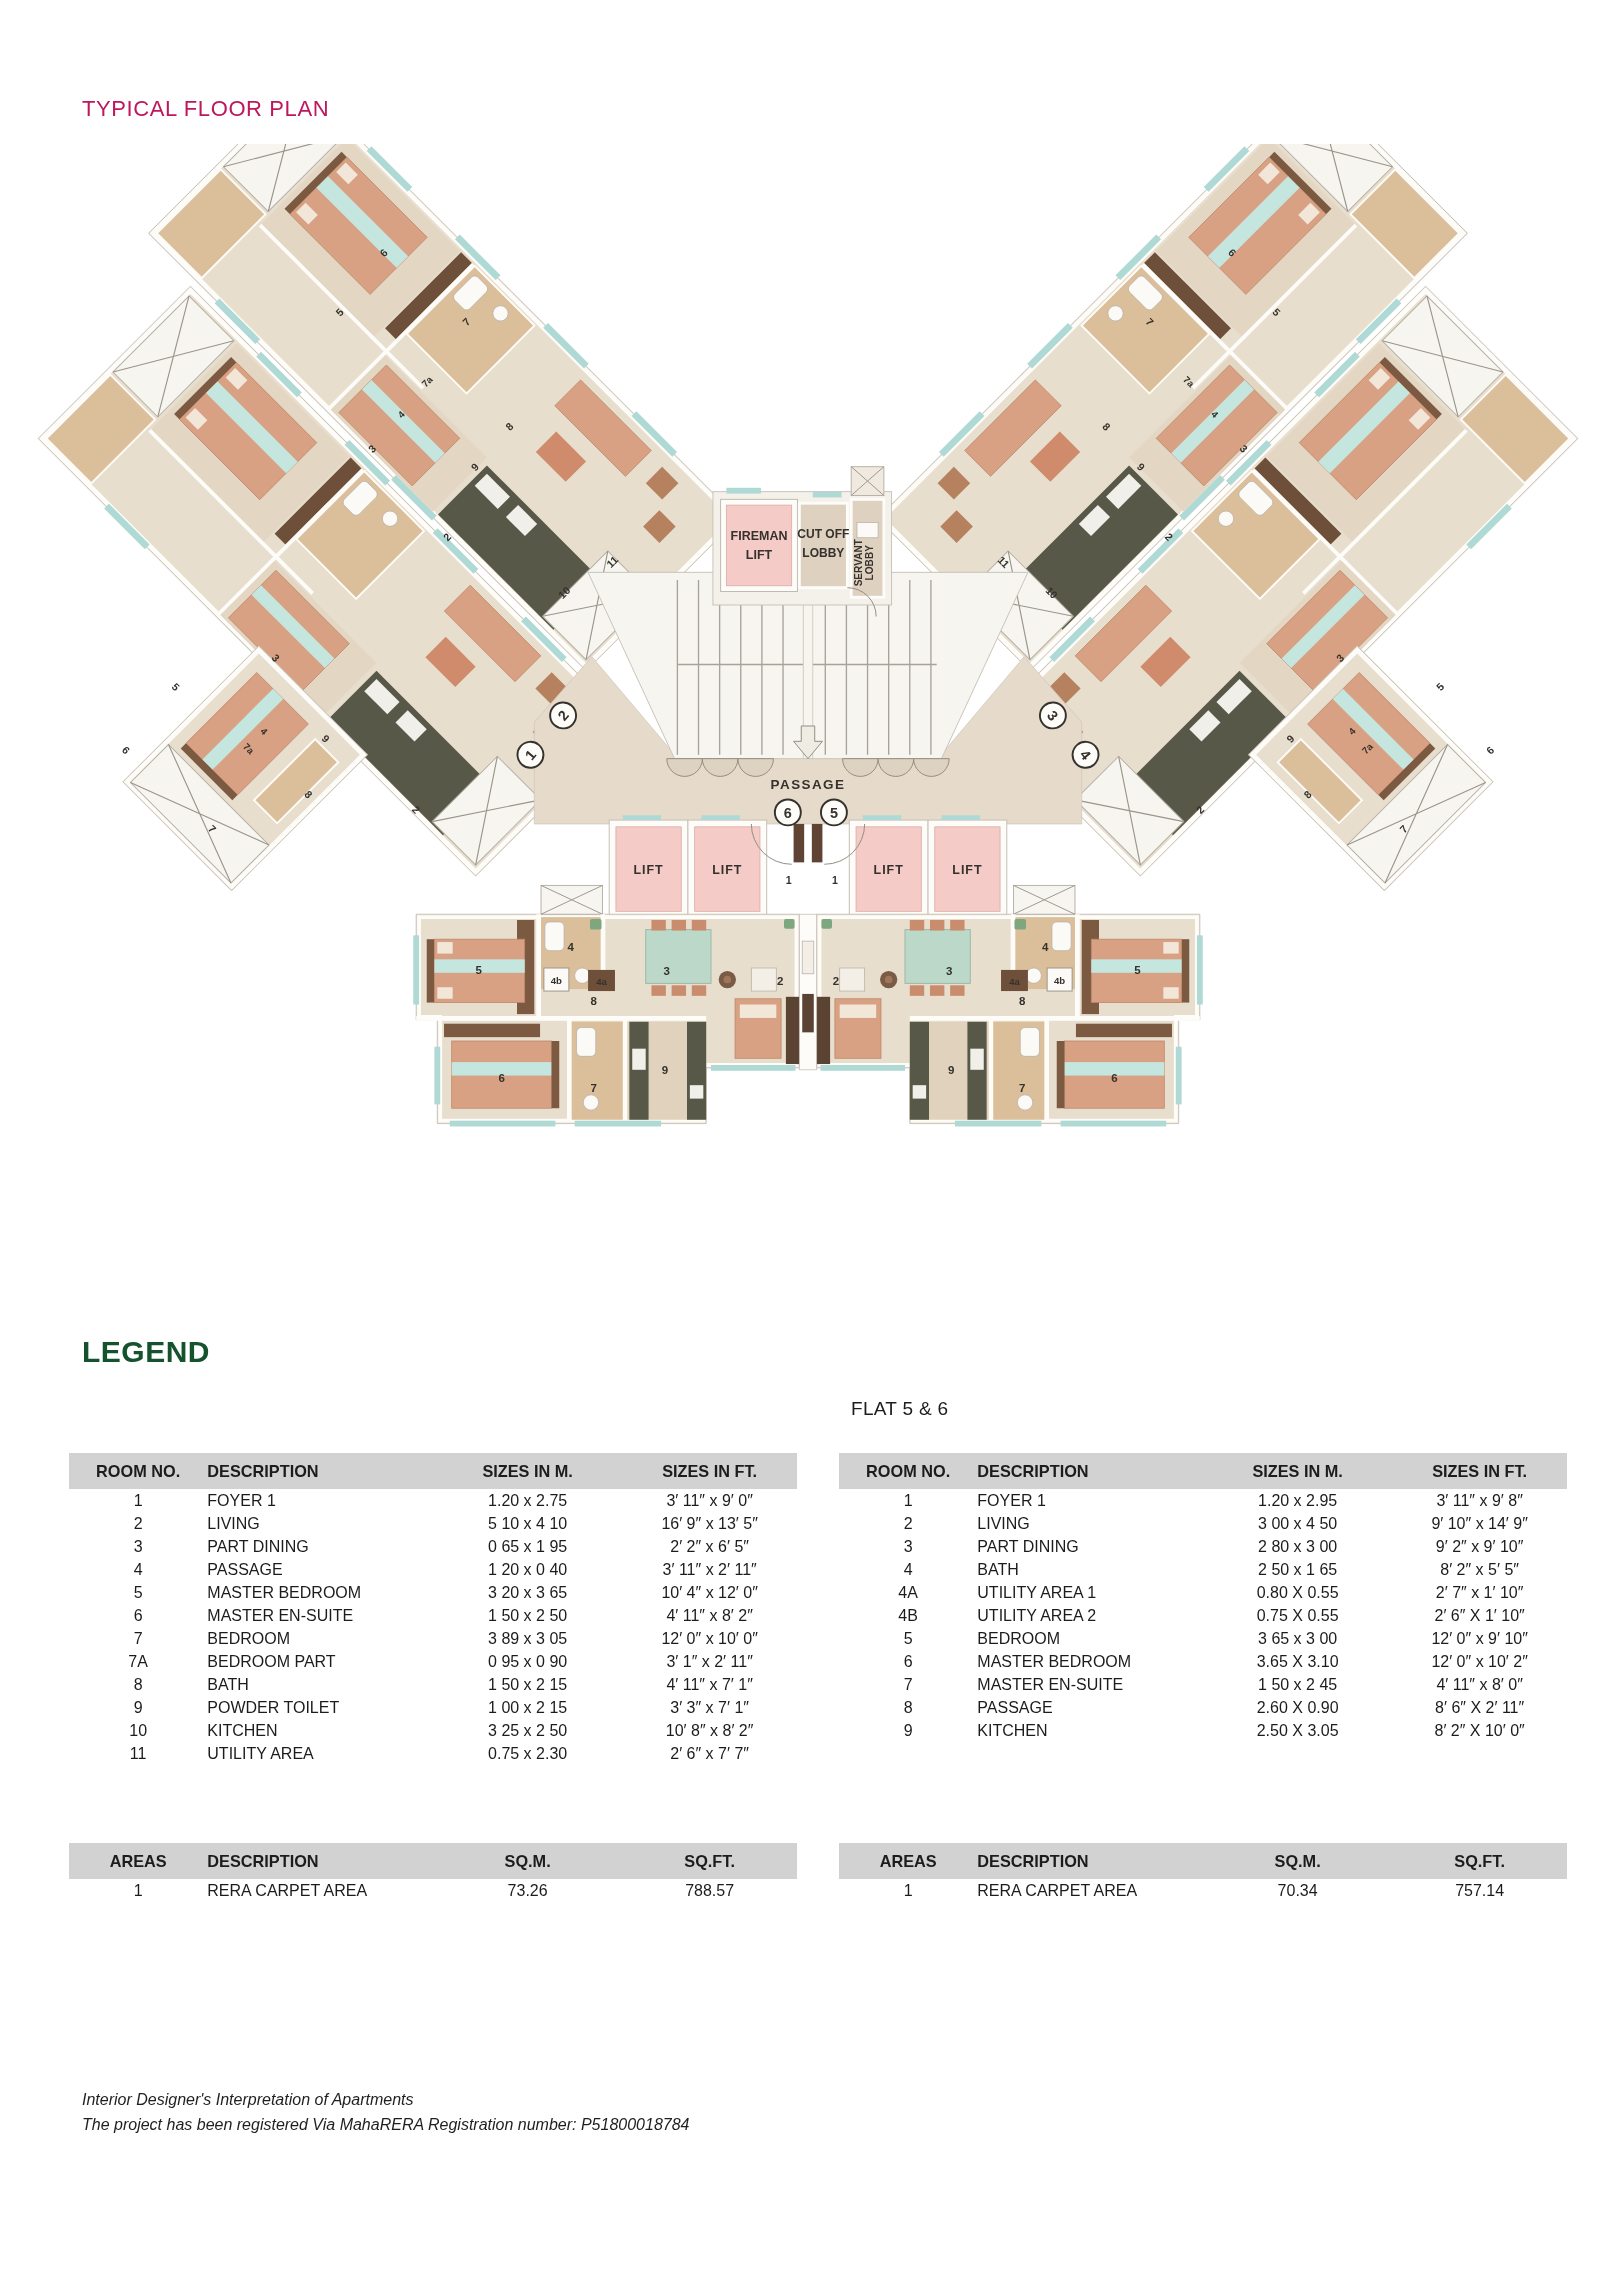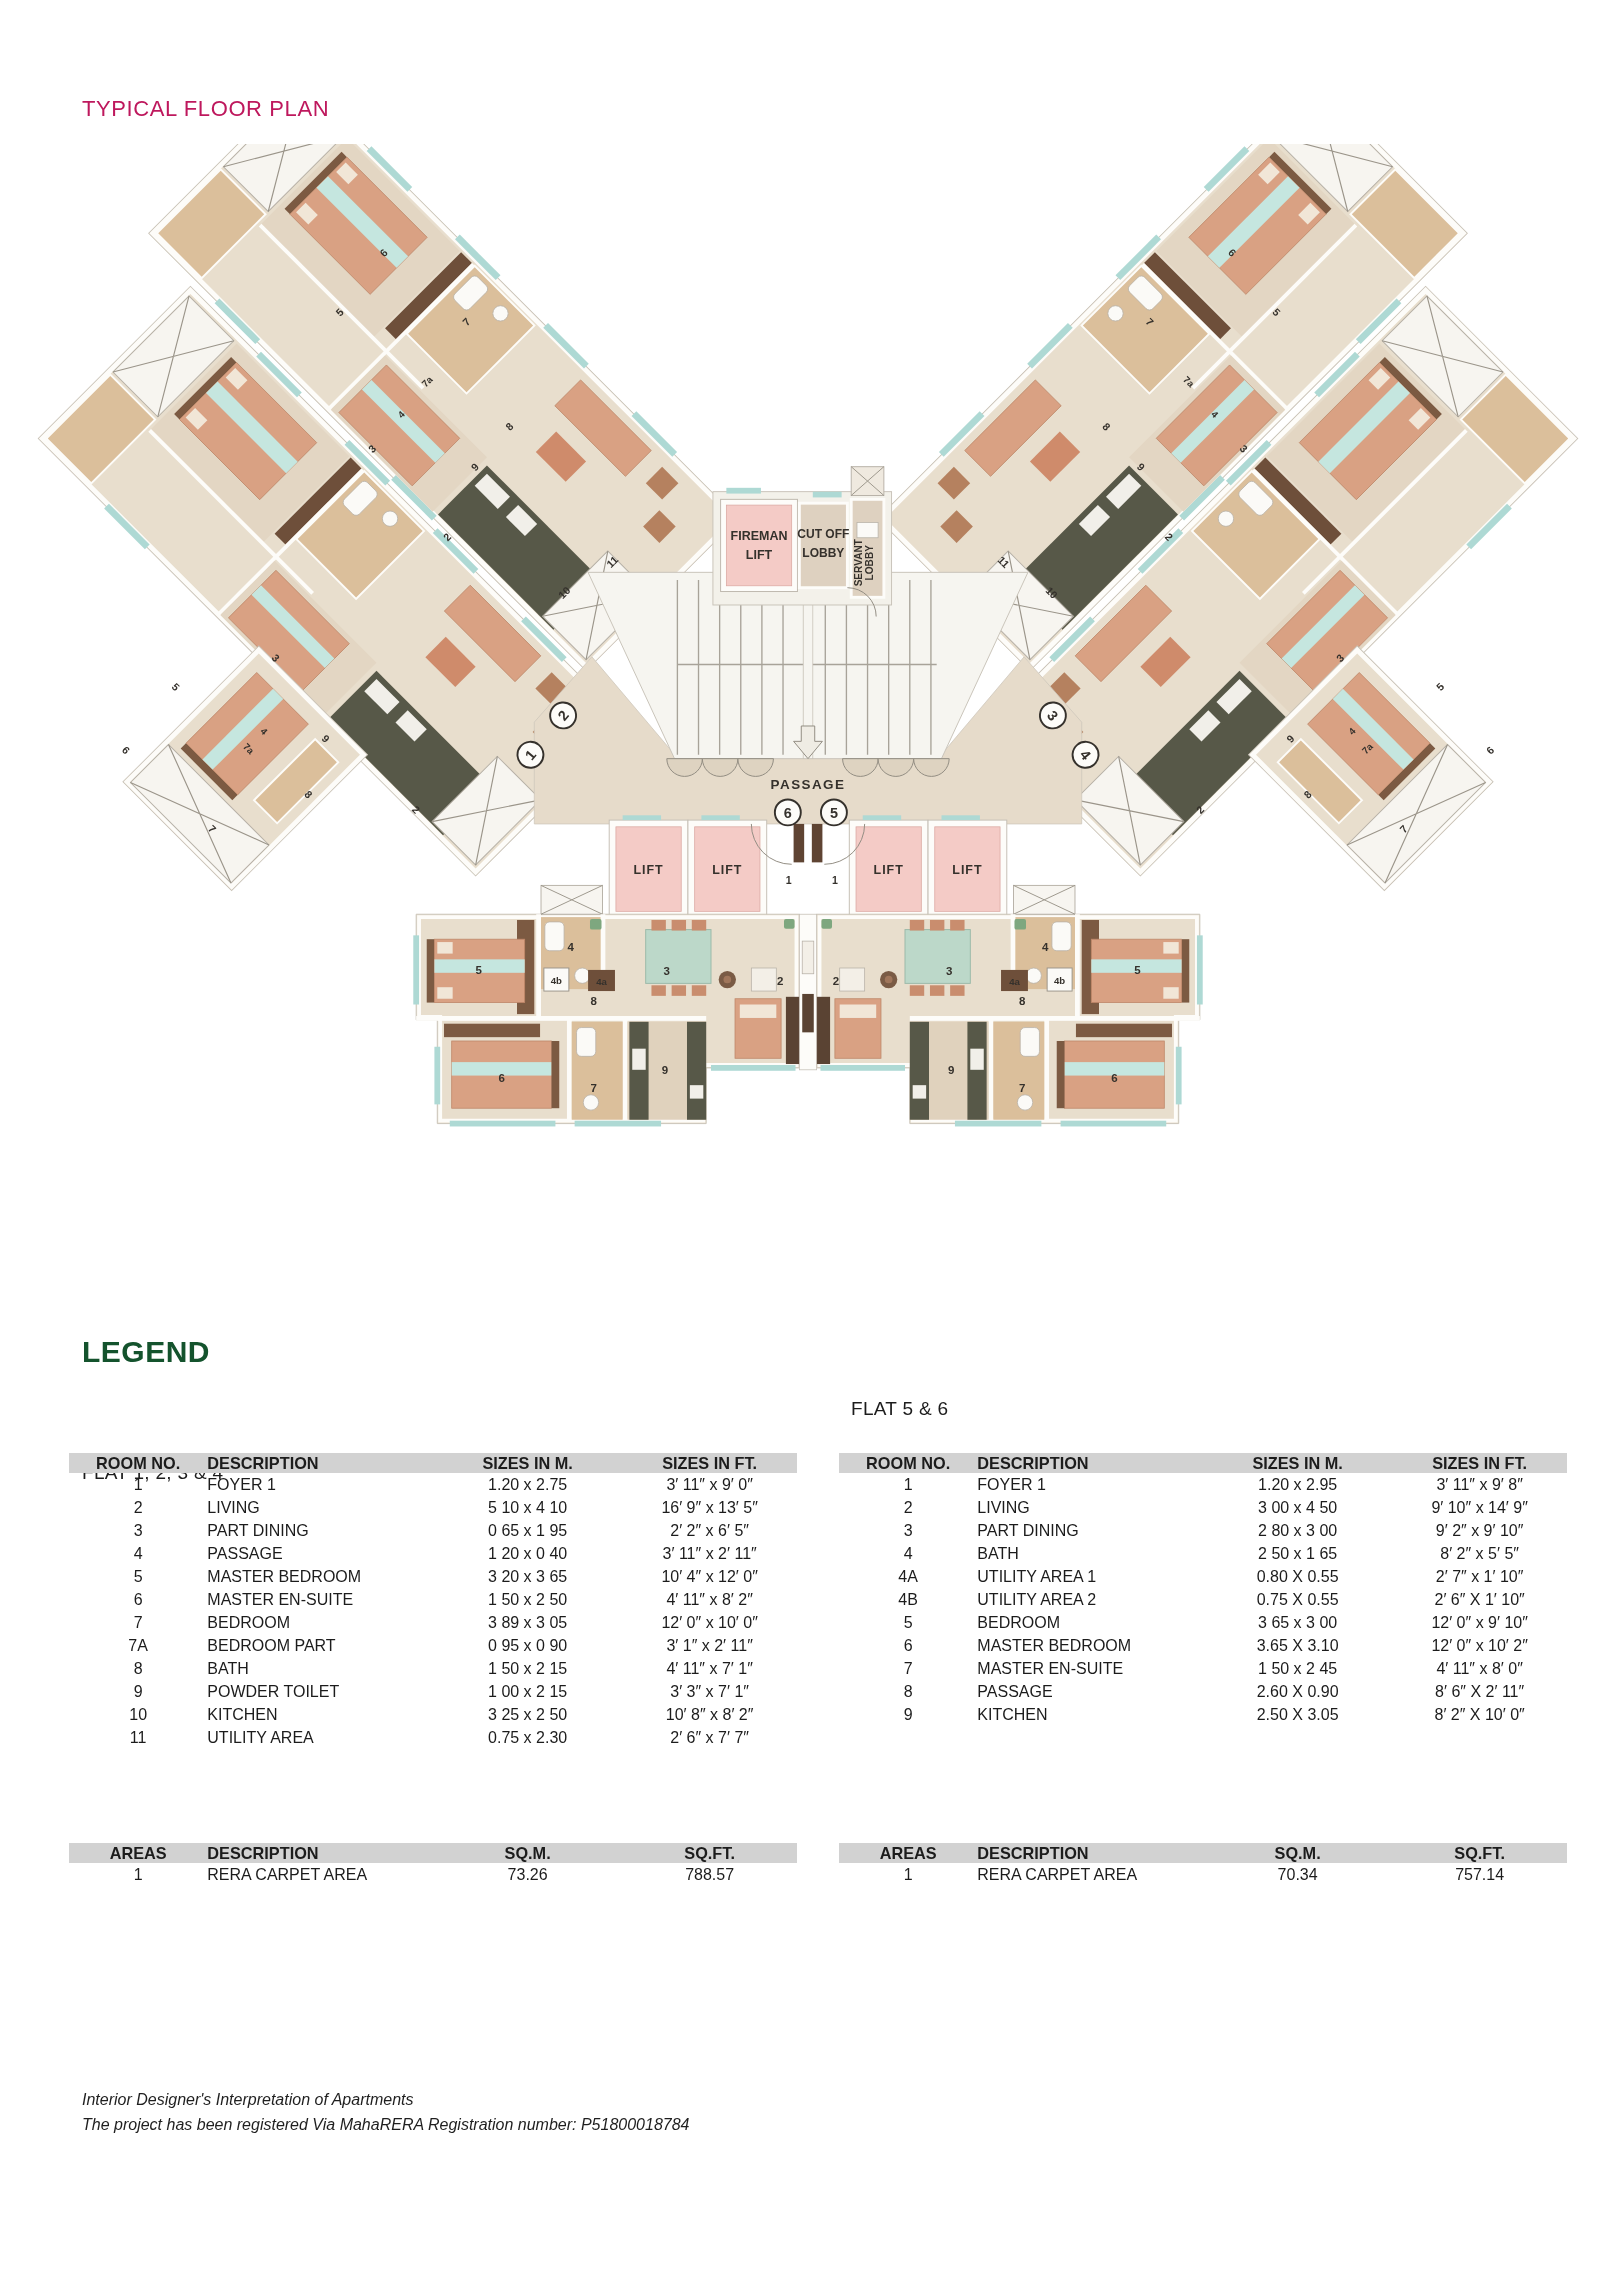--- a/index.html
+++ b/index.html
@@ -6,21 +6,21 @@
   body{width:1616px;height:2286px;background:#ffffff;position:relative;overflow:hidden;
        font-family:"Liberation Sans","DejaVu Sans",sans-serif;color:#1c1c1c;}
   .abs{position:absolute;}
   #page-title{left:82px;top:96px;font-size:22px;font-weight:normal;letter-spacing:0.6px;color:#be185d;}
   #plan-wrap{left:0;top:144px;width:1616px;height:1018px;}
   #legend-heading{left:82px;top:1335px;font-size:30px;font-weight:bold;letter-spacing:0.5px;color:#14532d;}
   .flat-label{font-size:19px;color:#1c1c1c;letter-spacing:0.3px;}
   #flat-label-1{left:82px;top:1422px;margin-top:40px;}
   #flat-label-2{left:851px;top:1398px;}
   table.lg{border-collapse:collapse;table-layout:fixed;width:728px;font-size:16px;}
-  table.lg th{background:#d2d2d2;font-weight:bold;font-size:16.3px;height:20px;padding:0;}
+  table.lg th{background:#d2d2d2;font-weight:bold;font-size:16.3px;height:36px;padding:0;}
   table.lg td{padding:2.5px 0;}
   table.lg .c0{width:19%;text-align:center;}
   table.lg .c1{width:31%;text-align:left;}
   table.lg .c2{width:26%;text-align:center;}
   table.lg .c3{width:24%;text-align:center;}
   #table-flat1{left:69px;top:1453px;}
   #table-flat2{left:839px;top:1453px;}
   #areas-1{left:69px;top:1843px;}
   #areas-2{left:839px;top:1843px;}
   #footer{left:82px;top:2087px;font-size:16px;line-height:25px;color:#1f1f1f;font-style:italic;}

